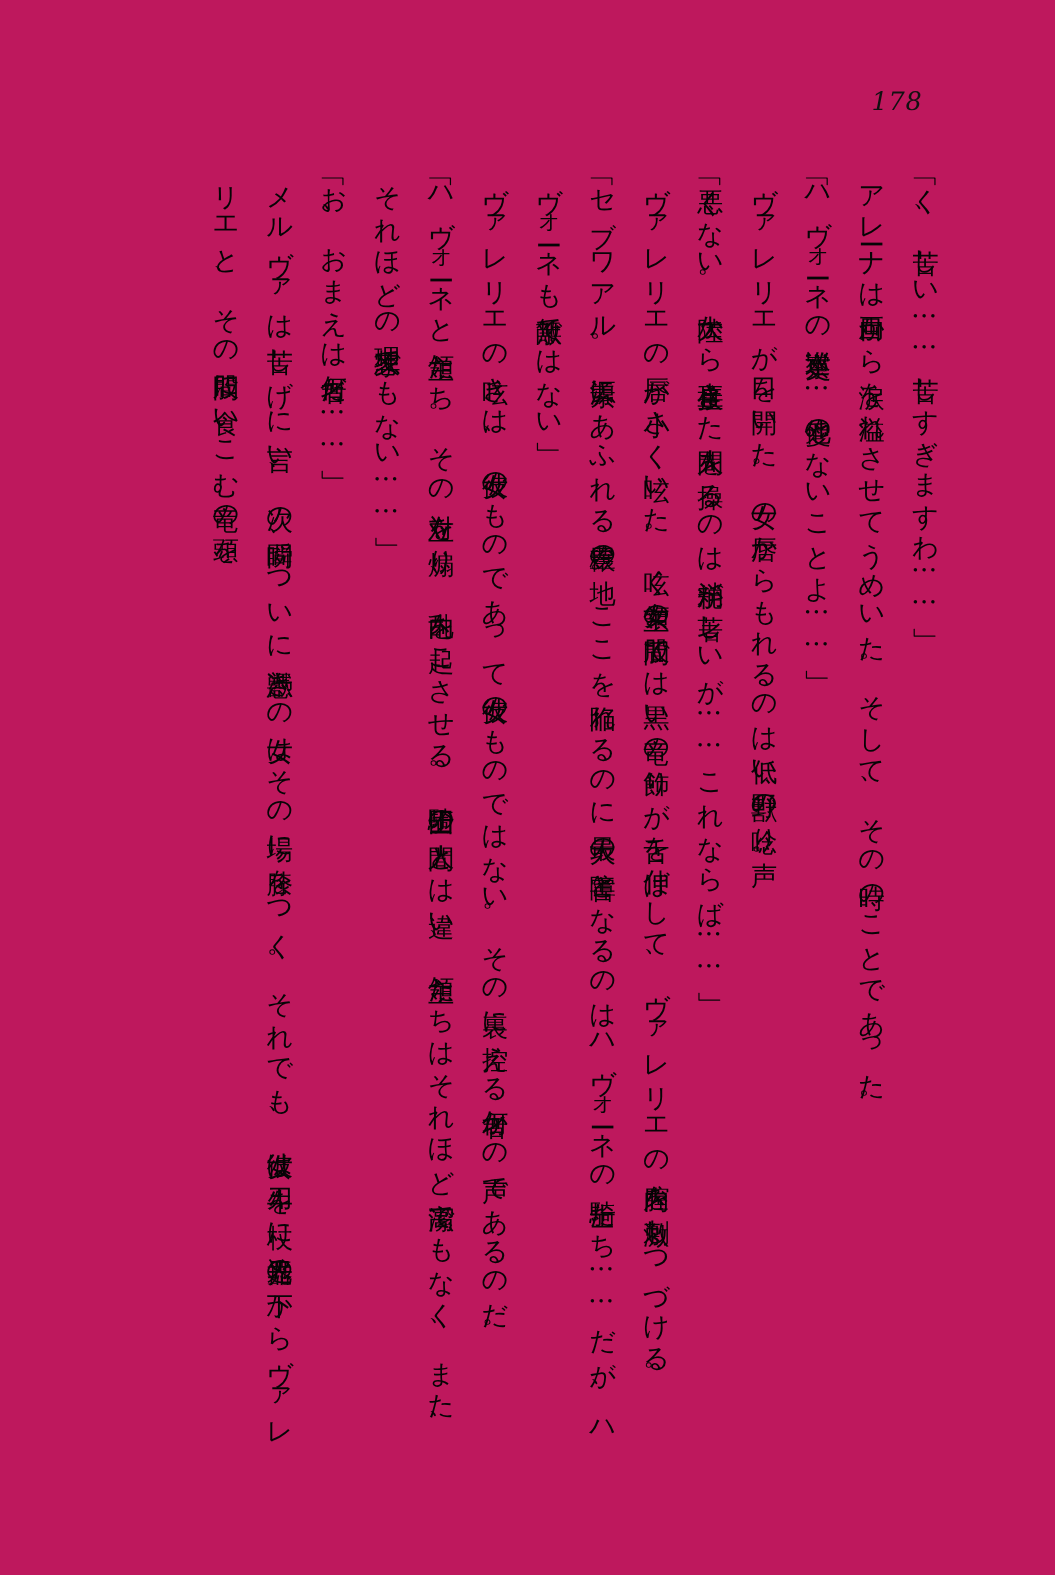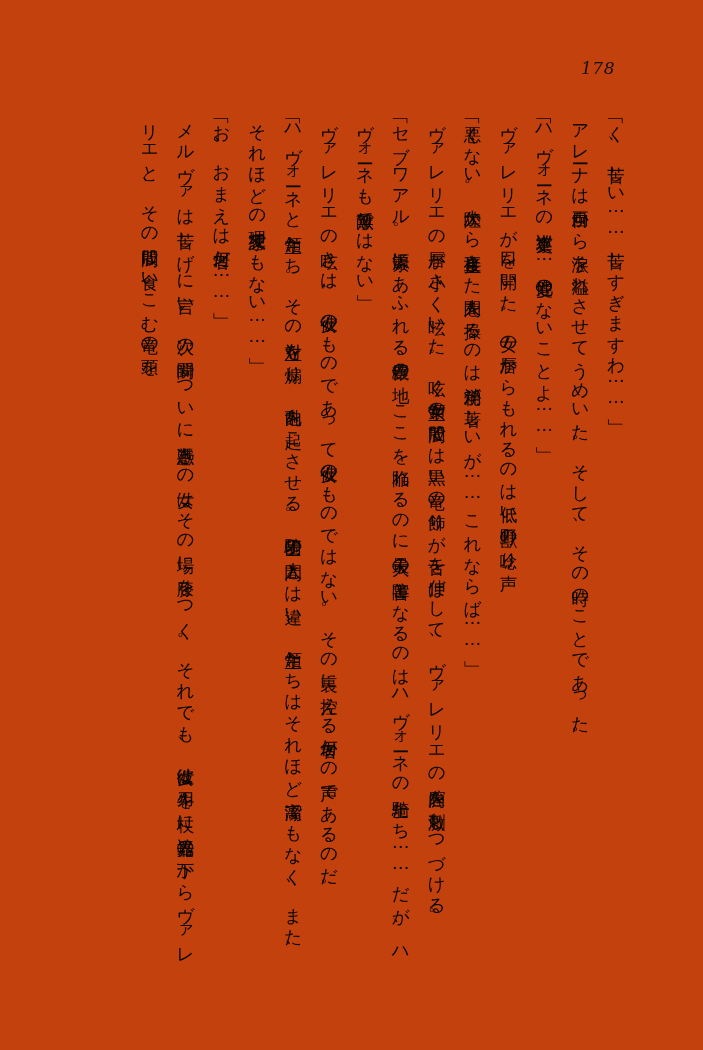--- a/index.html
+++ b/index.html
@@ -4,21 +4,21 @@
 <style>
   html, body {
     margin: 0;
     padding: 0;
     background: #ffffff;
   }
   .page {
     position: relative;
     width: 703px;
     height: 1050px;
-    background: #c2410c;
+    background: #be185d;
     overflow: hidden;
     font-family: "DejaVu Serif", "Liberation Serif", serif;
     color: #050505;
   }
   .page-number {
     position: absolute;
     top: 58px;
     right: 88px;
     font-family: "DejaVu Serif", "Liberation Serif", serif;
     font-style: italic;

